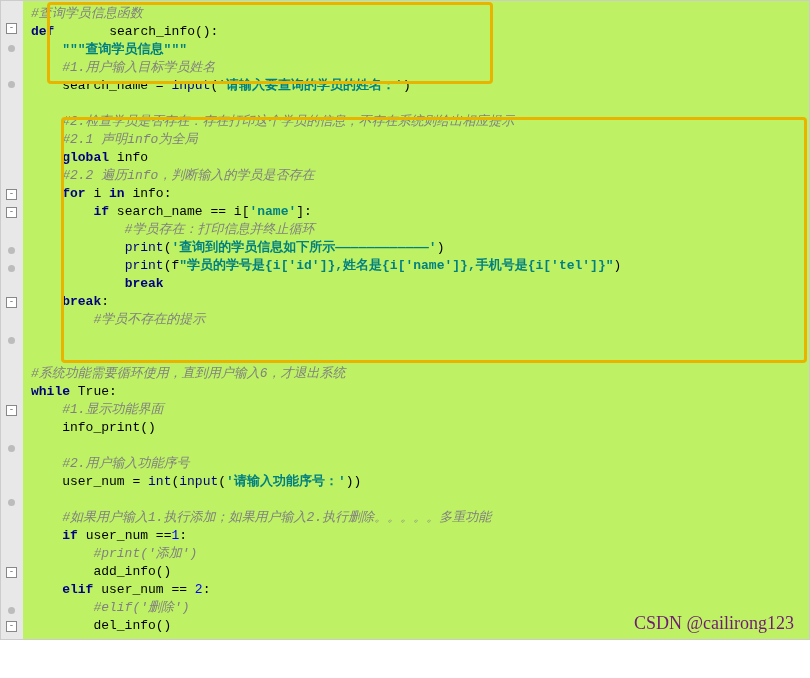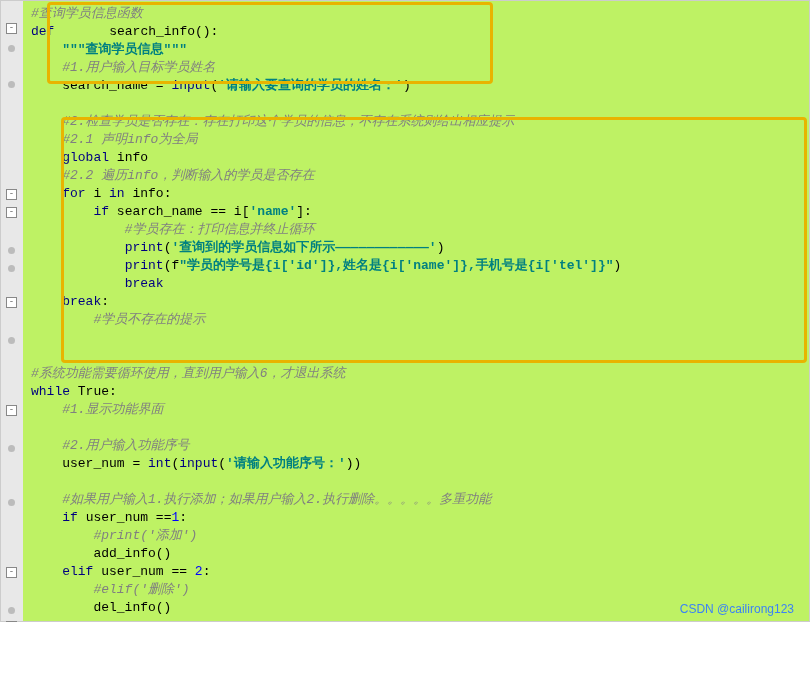--- a/index.html
+++ b/index.html
@@ -23,40 +23,40 @@
   }
   .code-area {
     flex: 1;
     background: #bef264;
     padding: 4px 0 4px 8px;
     line-height: 18px;
     position: relative;
   }
   .line { white-space: pre; height: 18px; }
   .cm { color: #808080; font-style: italic; }
-  .kw { color: #000080; font-weight: normal; }
+  .kw { color: #000080; font-weight: bold; }
   .fn { color: #000; margin-left: 47px; }
   .str { color: #008080; font-weight: bold; }
   .bi { color: #000080; }
   .num { color: #0000ff; }
   .highlight-box {
     position: absolute;
     border: 3px solid #e8b400;
     border-radius: 4px;
     pointer-events: none;
   }
   .box1 { top: 1px; left: 24px; width: 440px; height: 76px; }
   .box2 { top: 116px; left: 38px; width: 740px; height: 240px; }
   .watermark {
     position: absolute;
     right: 16px;
     bottom: 6px;
-    color: #3b82f6;
-    font-family: Liberation Sans, sans-serif;
-    font-size: 12px;
+    color: #701a75;
+    font-family: Liberation Serif, serif;
+    font-size: 18px;
     pointer-events: none;
   }
   .fold {
     position: absolute;
     left: 5px;
     width: 11px;
     height: 11px;
     border: 1px solid #888;
     background: #fff;
     font-size: 9px;
@@ -117,20 +117,21 @@
     <div class="line"><span>            </span><span class="bi">print</span><span>(</span><span class="str">'查询到的学员信息如下所示————————————'</span><span>)</span></div>
     <div class="line"><span>            </span><span class="bi">print</span><span>(f</span><span class="str">"学员的学号是{i['id']},姓名是{i['name']},手机号是{i['tel']}"</span><span>)</span></div>
     <div class="line"><span>            </span><span class="kw">break</span></div>
     <div class="line"><span>    </span><span class="kw">break</span><span>:</span></div>
     <div class="line"><span class="cm">        #学员不存在的提示</span></div>
     <div class="line"></div>
     <div class="line"></div>
     <div class="line"><span class="cm">#系统功能需要循环使用，直到用户输入6，才退出系统</span></div>
     <div class="line"><span class="kw">while</span><span> True:</span></div>
     <div class="line"><span class="cm">    #1.显示功能界面</span></div>
+    <div class="line"><span>    info_print()</span></div>
     <div class="line"></div>
     <div class="line"><span class="cm">    #2.用户输入功能序号</span></div>
     <div class="line"><span>    user_num = </span><span class="bi">int</span><span>(</span><span class="bi">input</span><span>(</span><span class="str">'请输入功能序号：'</span><span>))</span></div>
     <div class="line"></div>
     <div class="line"><span class="cm">    #如果用户输入1.执行添加；如果用户输入2.执行删除。。。。。多重功能</span></div>
     <div class="line"><span>    </span><span class="kw">if</span><span> user_num ==</span><span class="num">1</span><span>:</span></div>
     <div class="line"><span class="cm">        #print('添加')</span></div>
     <div class="line"><span>        add_info()</span></div>
     <div class="line"><span>    </span><span class="kw">elif</span><span> user_num == </span><span class="num">2</span><span>:</span></div>
     <div class="line"><span class="cm">        #elif('删除')</span></div>

